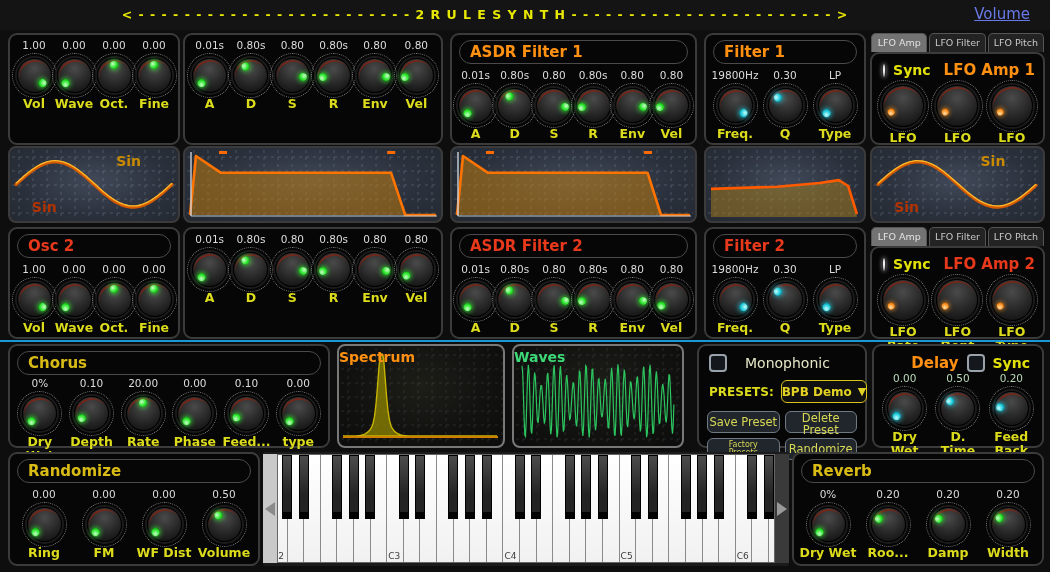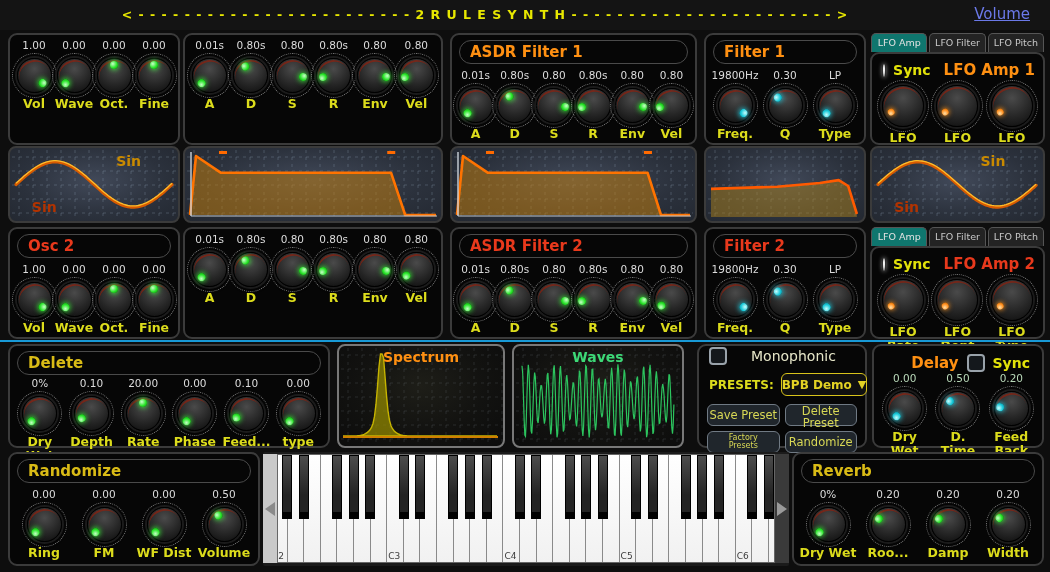--- a/index.html
+++ b/index.html
@@ -31,40 +31,40 @@
   .knob.big .kdot{transform:rotate(var(--a,0deg)) translateY(-13px);}
   .kdot.g{background:radial-gradient(circle at 35% 35%,#c8ffc8,#28e428 55%,#0a7a0a);box-shadow:0 0 5px 1px rgba(60,255,60,.75);}
   .kdot.c{background:radial-gradient(circle at 35% 35%,#c8ffff,#17c8d8 55%,#0a6a7a);box-shadow:0 0 5px 1px rgba(40,220,240,.75);}
   .kdot.o{background:radial-gradient(circle at 35% 35%,#ffe0a8,#ff8c1a 55%,#8a4a00);box-shadow:0 0 4px 1px rgba(255,150,30,.7);width:7px;height:7px;}
   .klabel{font-size:12.5px;font-weight:bold;color:#dcdc1c;white-space:pre-line;text-align:center;line-height:1.1;}
   
   .lfoblock{position:absolute;}
   .tabs{display:flex;height:19px;}
   .tab{flex:1;margin:0 1px;background:#232323;border:1px solid #555;border-bottom:none;border-radius:5px 5px 0 0;
        color:#c8c8c8;font-size:9.5px;text-align:center;line-height:18px;white-space:nowrap;overflow:hidden;cursor:pointer;}
-  .tab.active{background:#0f766e;color:#e2e2e2;}
+  .tab.active{background:#737373;color:#e2e2e2;}
   .lfopanel{position:relative;margin-top:0;}
   .lfohead{display:flex;align-items:center;gap:7px;padding:7px 8px 0 10px;}
   .radio{width:13px;height:13px;border-radius:50%;border:1px solid #333;
          background:radial-gradient(circle at 38% 32%,#ffffff,#e0e0e0 55%,#909090);
          box-shadow:0 0 4px rgba(255,255,255,.55);}
   .synclab{font-size:14px;font-weight:bold;color:#e2e20a;}
   .lfotitle{font-size:15px;font-weight:bold;margin-left:6px;white-space:nowrap;}
   
   .scope{position:absolute;border:2px solid #3b3b3b;border-radius:8px;box-sizing:border-box;overflow:hidden;
          background:radial-gradient(ellipse at 50% 45%,#414959 0%,#2b313c 60%,#232831 100%);}
   .scope svg{position:absolute;left:0;top:0;z-index:1;}
   .scope.dark{background:radial-gradient(ellipse at 50% 40%,#1e1e18 0%,#121210 55%,#0c0c0c 100%);border-color:#787878;}
   .sin-top{position:absolute;right:22%;top:5px;font-size:14px;font-weight:bold;color:#c98a00;z-index:2;}
   .sin-bottom{position:absolute;left:13%;bottom:6px;font-size:14px;font-weight:bold;color:#b23300;z-index:2;}
-  .scope-title{position:absolute;left:0;right:0;top:3px;text-align:center;font-size:14px;font-weight:bold;z-index:2;}
+  .scope-title{position:absolute;left:0;right:0;top:3px;text-align:left;font-size:14px;font-weight:bold;z-index:2;}
   
   .divider{position:absolute;left:0;width:100%;height:2px;}
   
-  .monorow{display:flex;align-items:center;gap:24px;padding:1px 10px 0;}
+  .monorow{display:flex;align-items:center;gap:18px;padding:8px 10px 0;}
   .cb{width:14px;height:14px;border-radius:4px;border:2px solid #99a2aa;background:#14181c;flex:none;cursor:pointer;}
   .monolab{font-size:14px;color:#e6e6c8;}
   .presrow{display:flex;align-items:center;gap:7px;padding:8px 8px 0 10px;}
   .preslab{font-size:12px;font-weight:bold;color:#dcdc1c;white-space:nowrap;}
   .dropdown{flex:1;display:flex;align-items:center;justify-content:center;gap:6px;height:21px;
             border:1px solid #d8c31b;border-radius:6px;background:#101010;cursor:pointer;}
   .dropdown span{font-size:12px;font-weight:bold;color:#e3d224;white-space:nowrap;}
   .btngrid{display:grid;grid-template-columns:1fr 1fr;gap:5px;padding:8px 8px 0;}
   .pbtn{height:22px;background:#20262c;border:1px solid #707a84;border-radius:6px;color:#d8d855;
         font-family:inherit;font-size:11.5px;cursor:pointer;padding:0;white-space:pre-line;line-height:1.05;}
@@ -608,21 +608,21 @@
             <div class="klabel">LFO
 Type</div>
           </div>
         </div>
     </div>
   </div>
 
   <div class="divider" style="top:340px;background:#1899d6"></div>
 
   <div class="panel" style="left:8px;top:344px;width:322px;height:104px">
-    <div class="pill t-gold"><span>Delete</span></div>
+    <div class="pill t-gold"><span>Chorus</span></div>
     <div class="krow" style="padding-top:1px">
         <div class="kcell">
           <div class="kval">0%</div>
           <div class="knob">
             <div class="kdot g" style="--a: -130deg;"></div>
           </div>
           <div class="klabel">Dry Wet</div>
         </div>
         <div class="kcell">
           <div class="kval">0.10</div>

